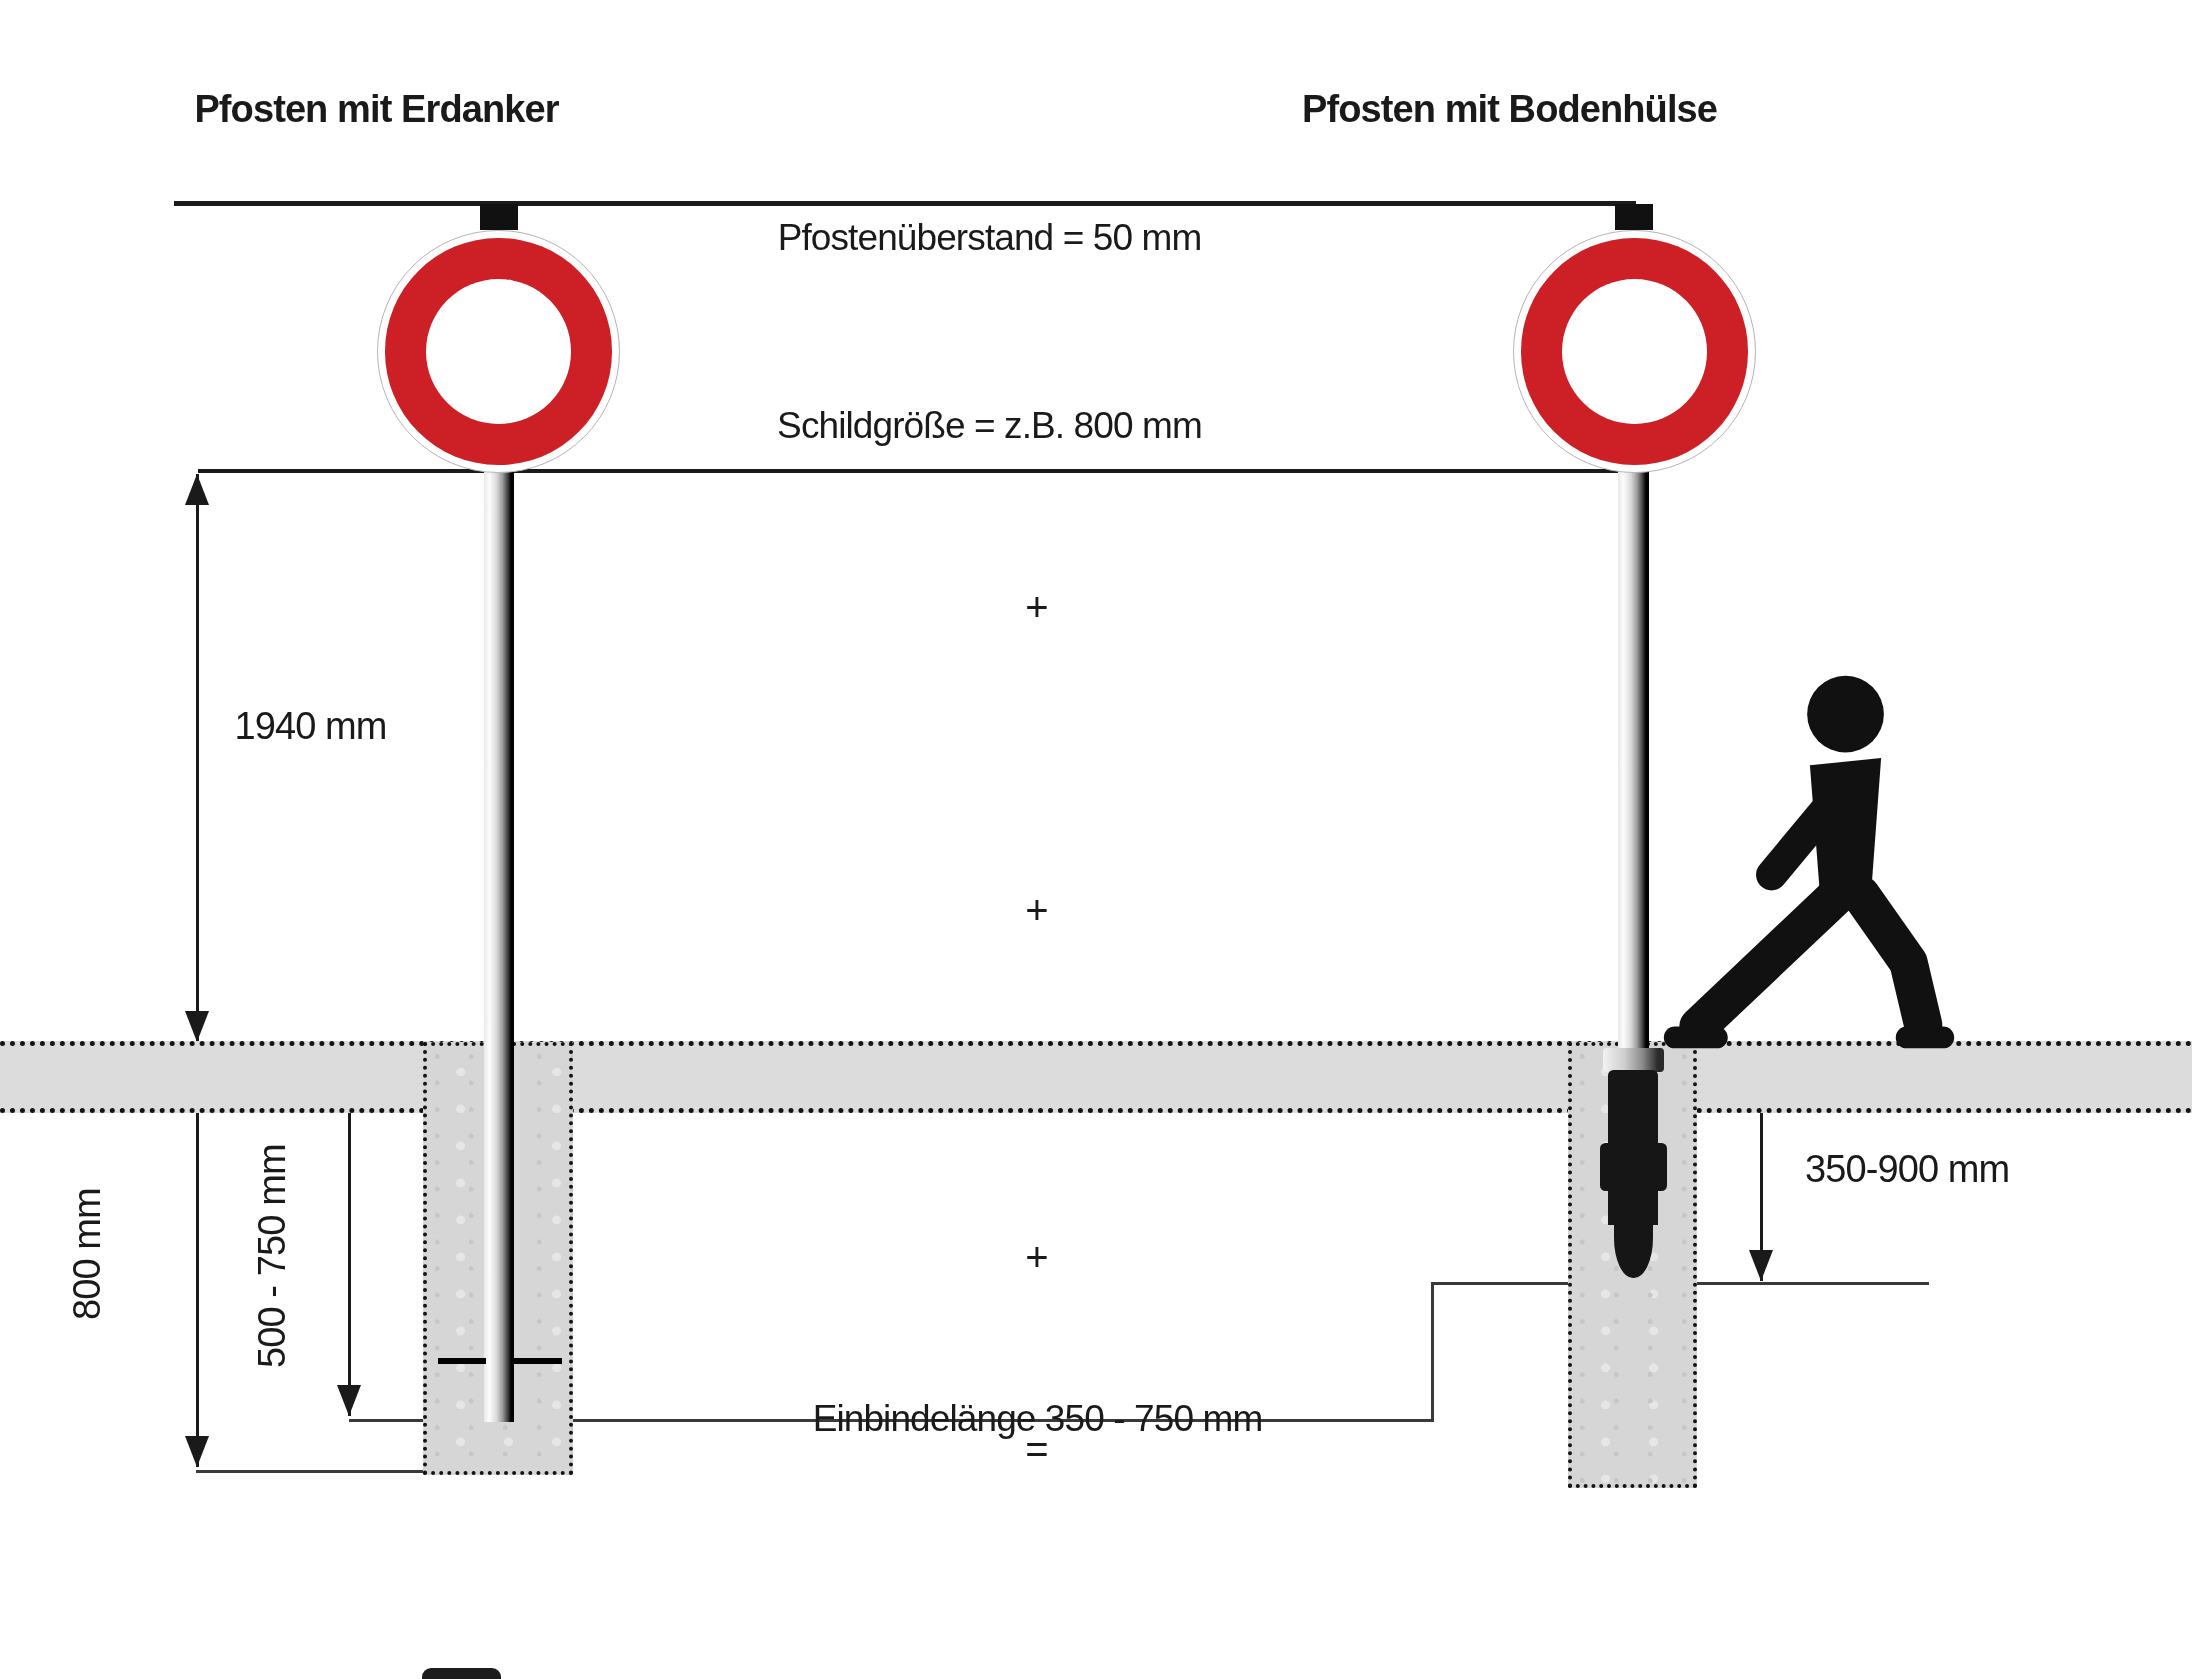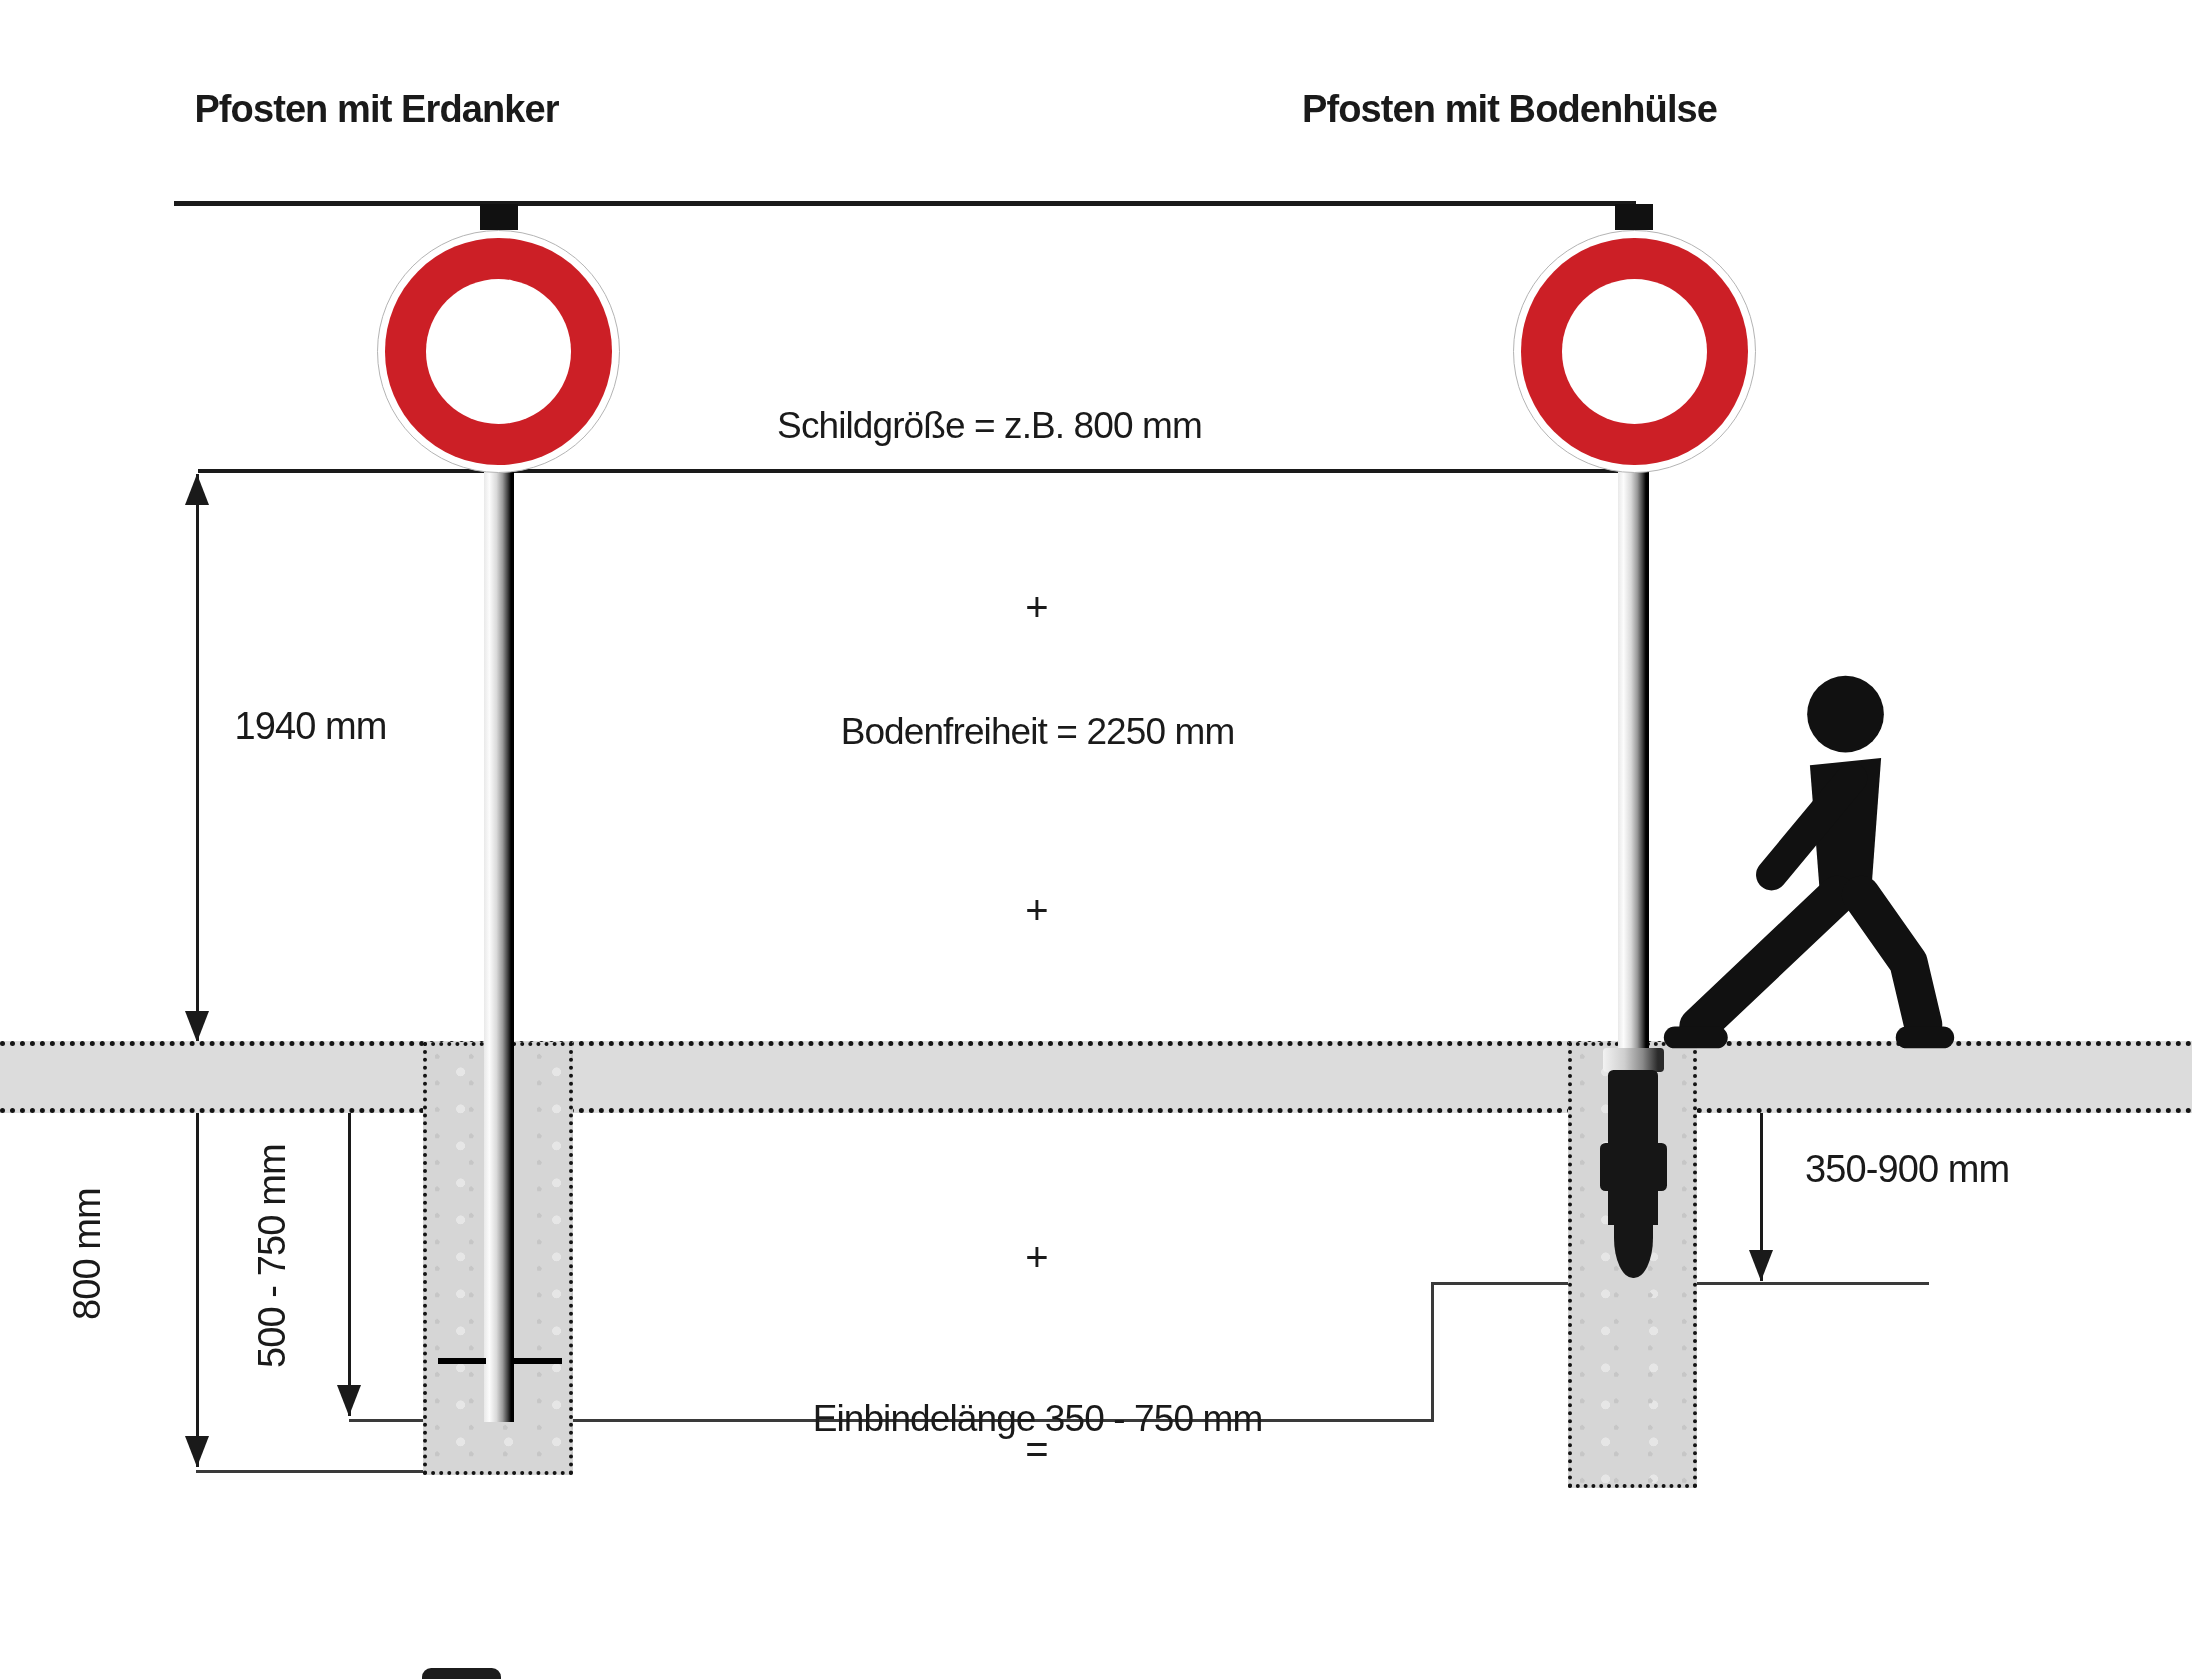--- a/index.html
+++ b/index.html
@@ -42,20 +42,21 @@
 <body>
 
 <div id="canvas">
 
   <div class="title" style="left:1281px;top:88px;width:457px;">Pfosten mit Bodenhülse</div>
   <div class="title" style="left:148px;top:88px;width:457px;">Pfosten mit Erdanker</div>
 
   <div class="hline" style="left:174px;top:201px;width:1462px;height:4.6px;"></div>
   <div class="bracket" style="left:480px;top:204px;width:38px;height:25.6px;"></div>
   <div class="bracket" style="left:1615px;top:204px;width:38px;height:25.6px;"></div>
+  <div class="lbl" style="left:761px;top:217px;width:457px;">Pfostenüberstand = 50 mm</div>
 
   <div class="sign" style="left:377px;top:230px;">
     <div class="ring" style="background:#cc1f26;"></div>
     <div class="inner"></div>
   </div>
   <div class="sign" style="left:1513px;top:230px;">
     <div class="ring" style="background:#cc1f26;"></div>
     <div class="inner"></div>
   </div>
 
@@ -64,21 +65,20 @@
 
   <div class="pole" style="left:484px;top:471px;width:30px;height:951px;"></div>
   <div class="pole" style="left:1618px;top:471px;width:31px;height:592px;"></div>
 
   <div class="dimline" style="left:196px;top:474px;height:567px;"></div>
   <div class="arrow up" style="left:185px;top:474px;"></div>
   <div class="arrow down" style="left:185px;top:1011px;"></div>
   <div class="dimlbl" style="left:219px;top:705px;width:183px;text-align:center;">1940 mm</div>
 
   <div class="plusminus" style="left:1014px;top:585px;">+</div>
-  <div class="lbl" style="left:809px;top:711px;width:457px;">Bodenfreiheit = 2250 mm</div>
   <div class="plusminus" style="left:1014px;top:888px;">+</div>
 
   <div class="band"></div>
 
   <div class="block" style="left:423px;top:1042px;width:150px;height:433px;"></div>
   <div class="anchorbar" style="left:438px;top:1358px;width:48px;"></div>
   <div class="anchorbar" style="left:514px;top:1358px;width:48px;"></div>
 
   <div class="dimline" style="left:196px;top:1049px;height:418px;"></div>
   <div class="arrow up" style="left:185px;top:1049px;"></div>

